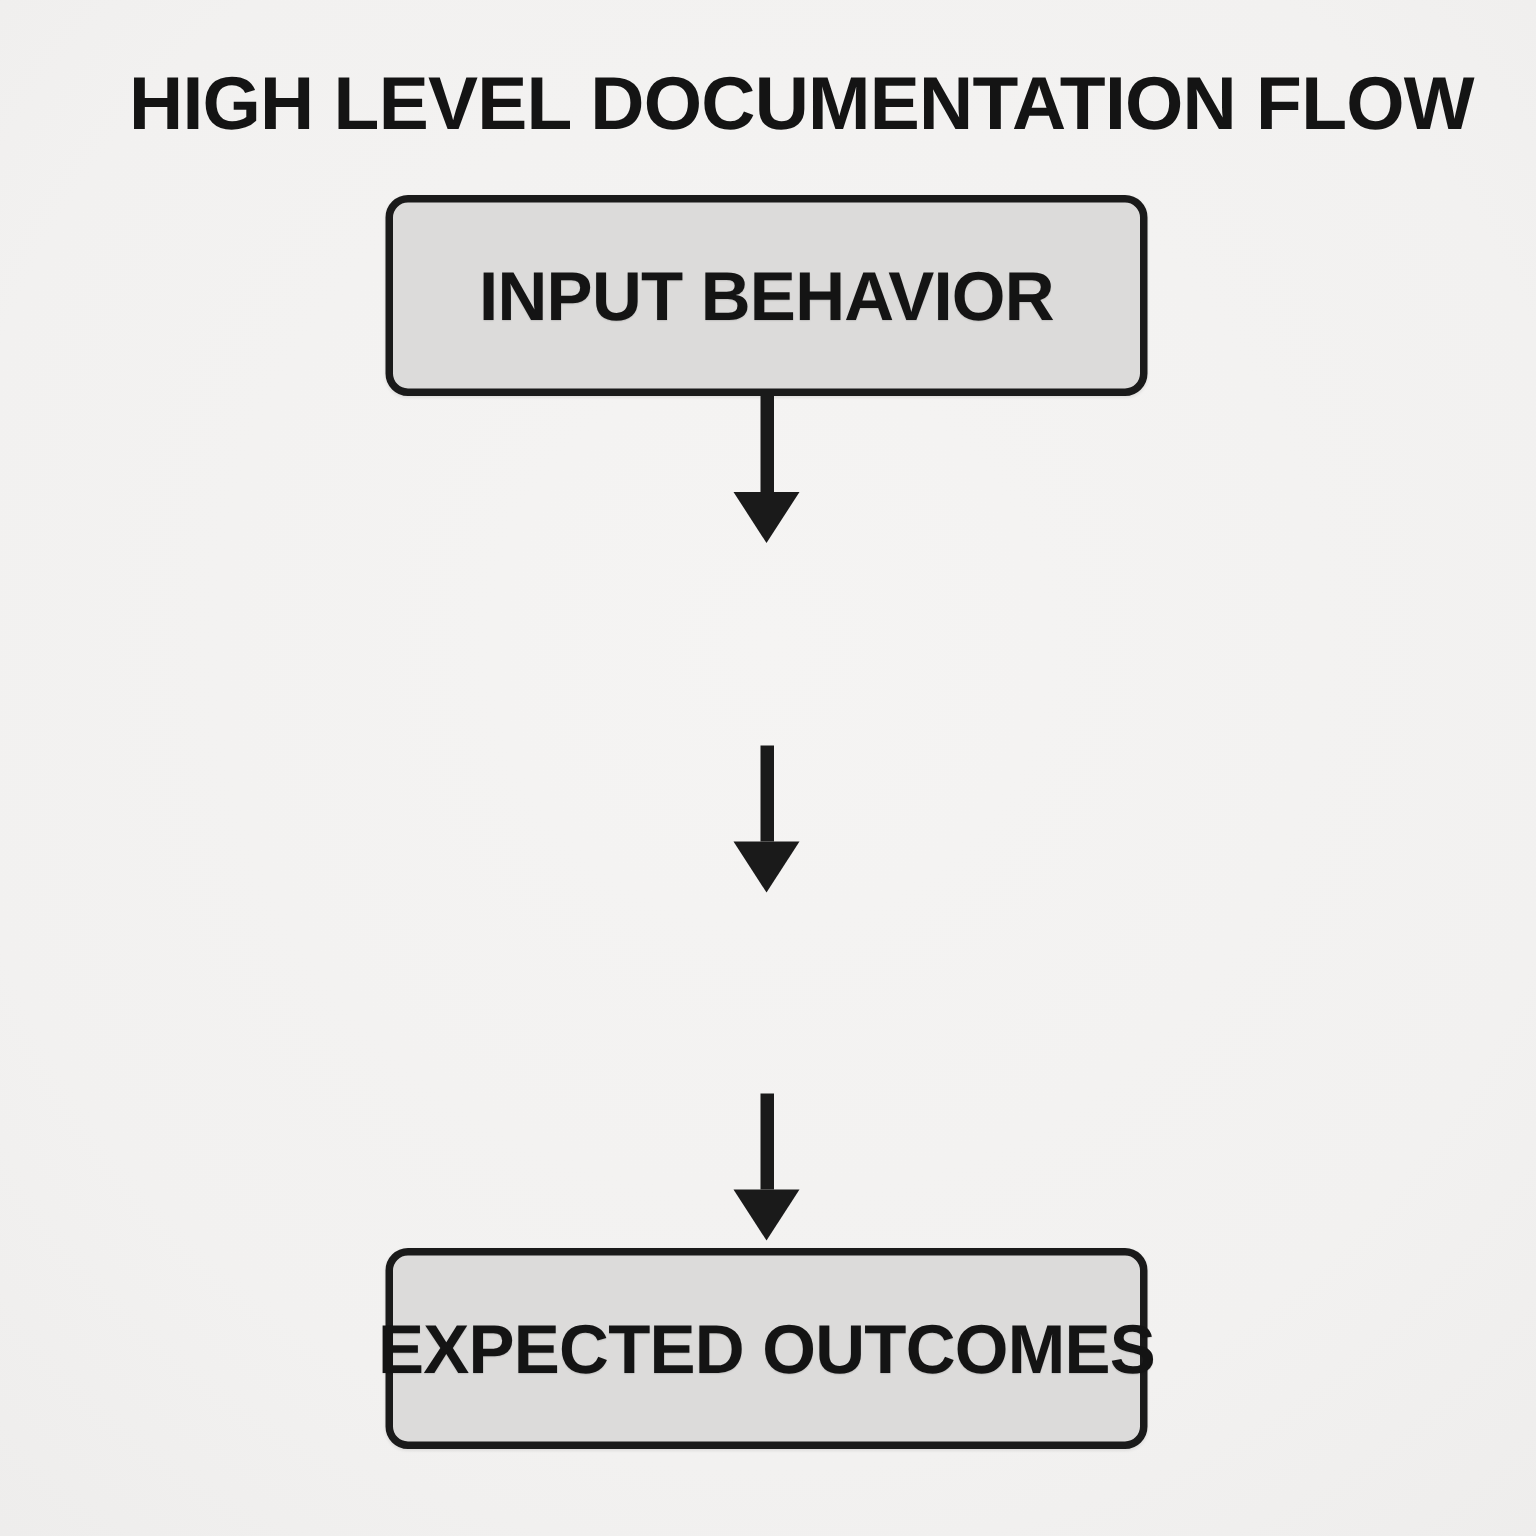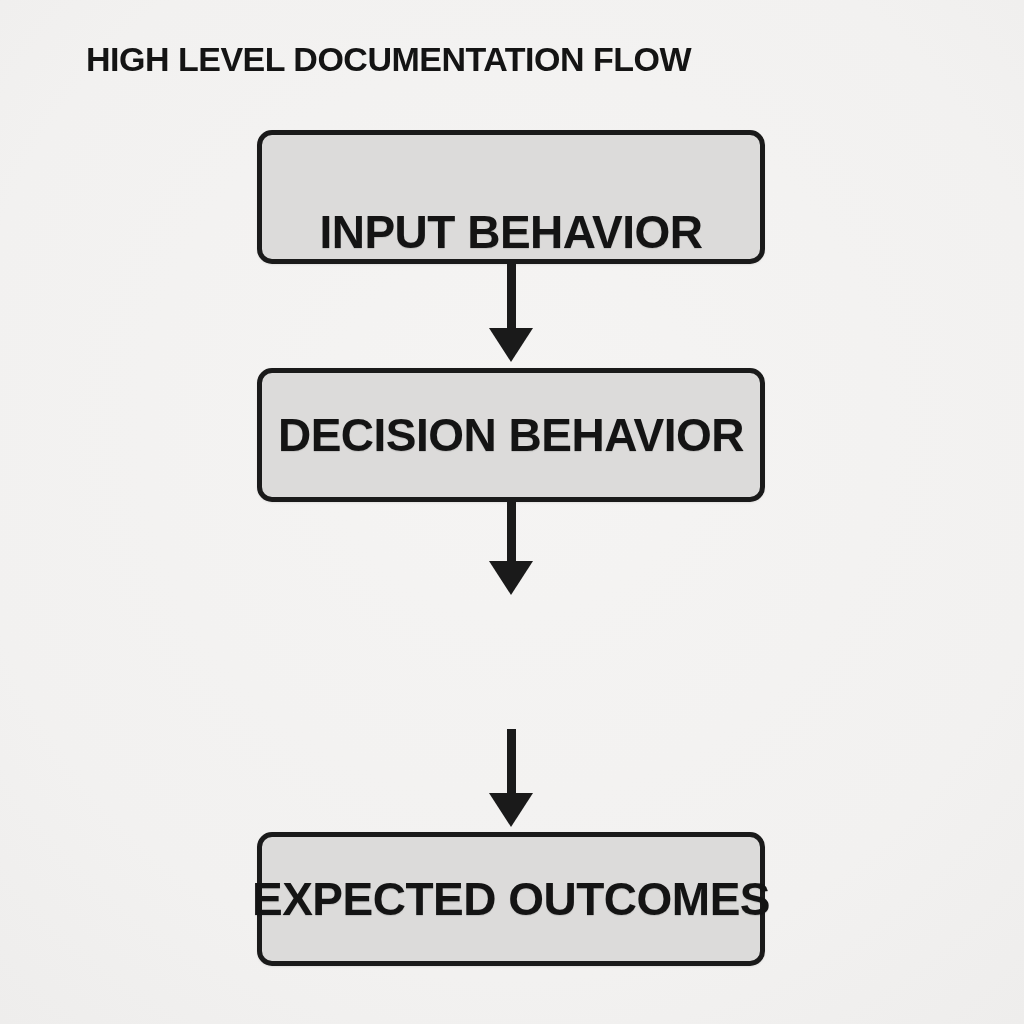--- a/index.html
+++ b/index.html
@@ -17,21 +17,21 @@
     overflow: hidden;
   }
   .canvas {
     position: relative;
     width: 1024px; height: 1024px;
     background: radial-gradient(circle at 50% 42%, #f5f4f3 0%, #f2f1f0 70%, #eeedec 100%);
   }
   .diagram-title {
     position: absolute;
     left: 86px; top: 40px;
-    font-size: 34px;
+    font-size: 50px;
     font-weight: bold;
     letter-spacing: -0.5px;
     color: var(--text);
     white-space: nowrap;
   }
   .node {
     position: absolute;
     left: 257px;
     width: 508px;
     height: 134px;
@@ -44,21 +44,21 @@
     box-shadow: 0 1px 2px rgba(0,0,0,0.08);
   }
   .node-label {
     font-size: 46px;
     font-weight: bold;
     letter-spacing: -0.5px;
     color: var(--text);
     text-shadow: 0 1px 1px rgba(0,0,0,0.12);
     white-space: nowrap;
   }
-  .node-1 { top: 130px; align-items: flex-end; }
+  .node-1 { top: 130px; }
   .node-2 { top: 368px; }
   .node-3 { top: 600px; }
   .node-4 { top: 832px; text-align: right; }
   .arrow {
     position: absolute;
     left: 511px;
     transform: translateX(-50%);
     display: flex;
     flex-direction: column;
     align-items: center;
@@ -87,23 +87,20 @@
 
   <div class="node node-1">
     <span class="node-label">INPUT BEHAVIOR</span>
   </div>
 
   <div class="arrow arrow-1">
     <div class="arrow-shaft"></div>
     <div class="arrow-head"></div>
   </div>
 
-  <div class="node node-2">
-    <span class="node-label">DECISION BEHAVIOR</span>
-  </div>
 
   <div class="arrow arrow-2">
     <div class="arrow-shaft"></div>
     <div class="arrow-head"></div>
   </div>
 
 
   <div class="arrow arrow-3">
     <div class="arrow-shaft"></div>
     <div class="arrow-head"></div>

